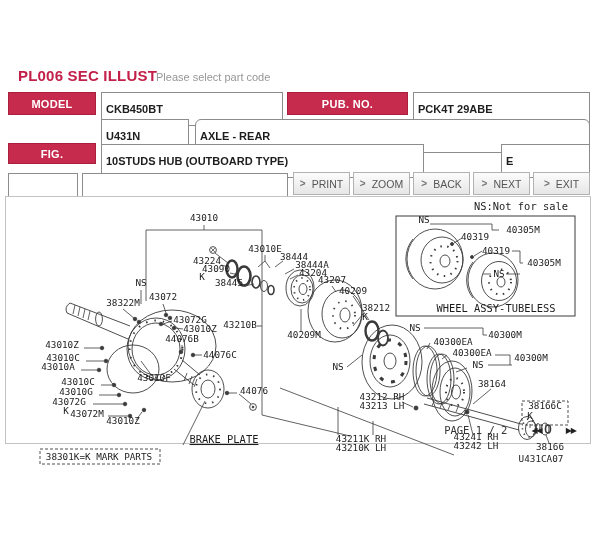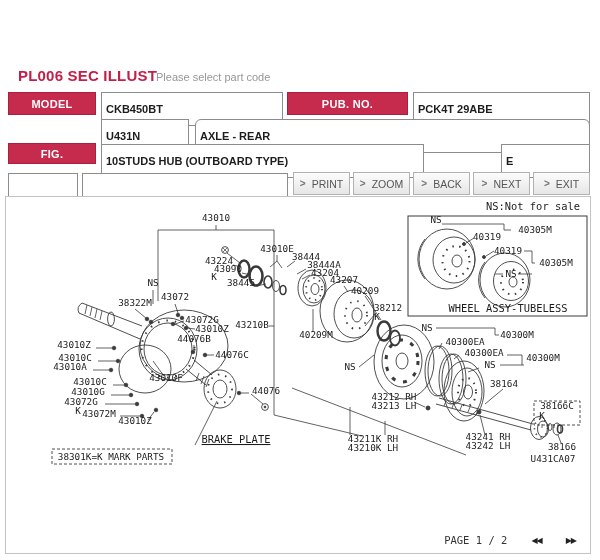--- a/index.html
+++ b/index.html
@@ -12,22 +12,22 @@
   .lbl{background:#c62b4d;border:1px solid #a91f40;color:#fff;font-size:11px;font-weight:bold;
        display:flex;align-items:center;justify-content:center;box-sizing:border-box;letter-spacing:.3px;}
   .inp{box-sizing:border-box;border:1px solid #8c8c8c;background:#fff;color:#1d1d1d;
        font-family:"Liberation Sans",sans-serif;font-size:11px;font-weight:bold;padding:16px 4px;outline:none;}
   
   .tbtn{box-sizing:border-box;border:1px solid #b2b2b2;background:linear-gradient(#fcfcfc,#e6e6e6);
         color:#555;font-size:10.5px;display:flex;align-items:center;justify-content:center;gap:6px;
         cursor:pointer;}
   .tbtn .arr{color:#777;font-weight:bold;font-size:10px;}
   
-  .canvas{left:5px;top:196px;width:586px;height:358px;background:#fff;border:1px solid #c3c3c3;
-          box-sizing:border-box;padding-left:12px;}
+  .canvas{left:5px;top:196px;width:586px;height:248px;background:#fff;border:1px solid #c3c3c3;
+          box-sizing:border-box;}
   svg{display:block;}
   .dlabels text{font-family:"DejaVu Sans Mono","Liberation Mono",monospace;font-size:9.3px;fill:#1c1c1c;}
   .dlabels text.big{font-size:10.4px;}
   .dlabels text.u{text-decoration:underline;}
   .pagebar{position:absolute;right:14px;bottom:7px;display:flex;align-items:center;gap:24px;}
   .pagetxt{font-family:"DejaVu Sans Mono","Liberation Mono",monospace;font-size:10.5px;color:#333;}
   .pnav{font-size:8px;color:#222;letter-spacing:-1px;cursor:pointer;}
 </style>
 </head>
 <body>

